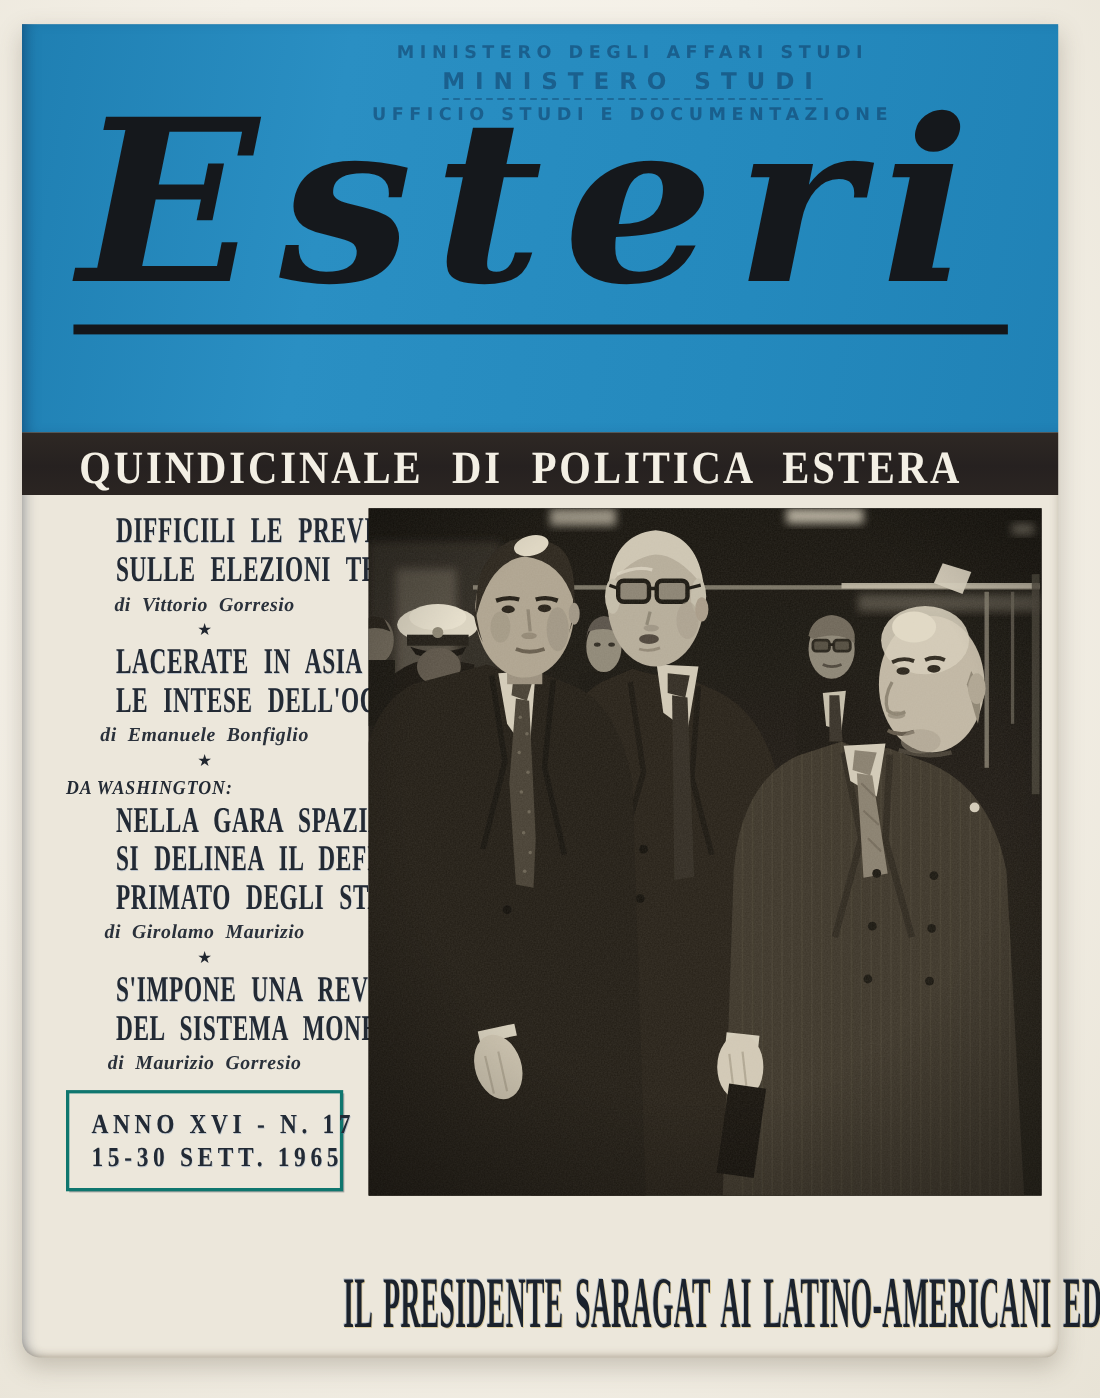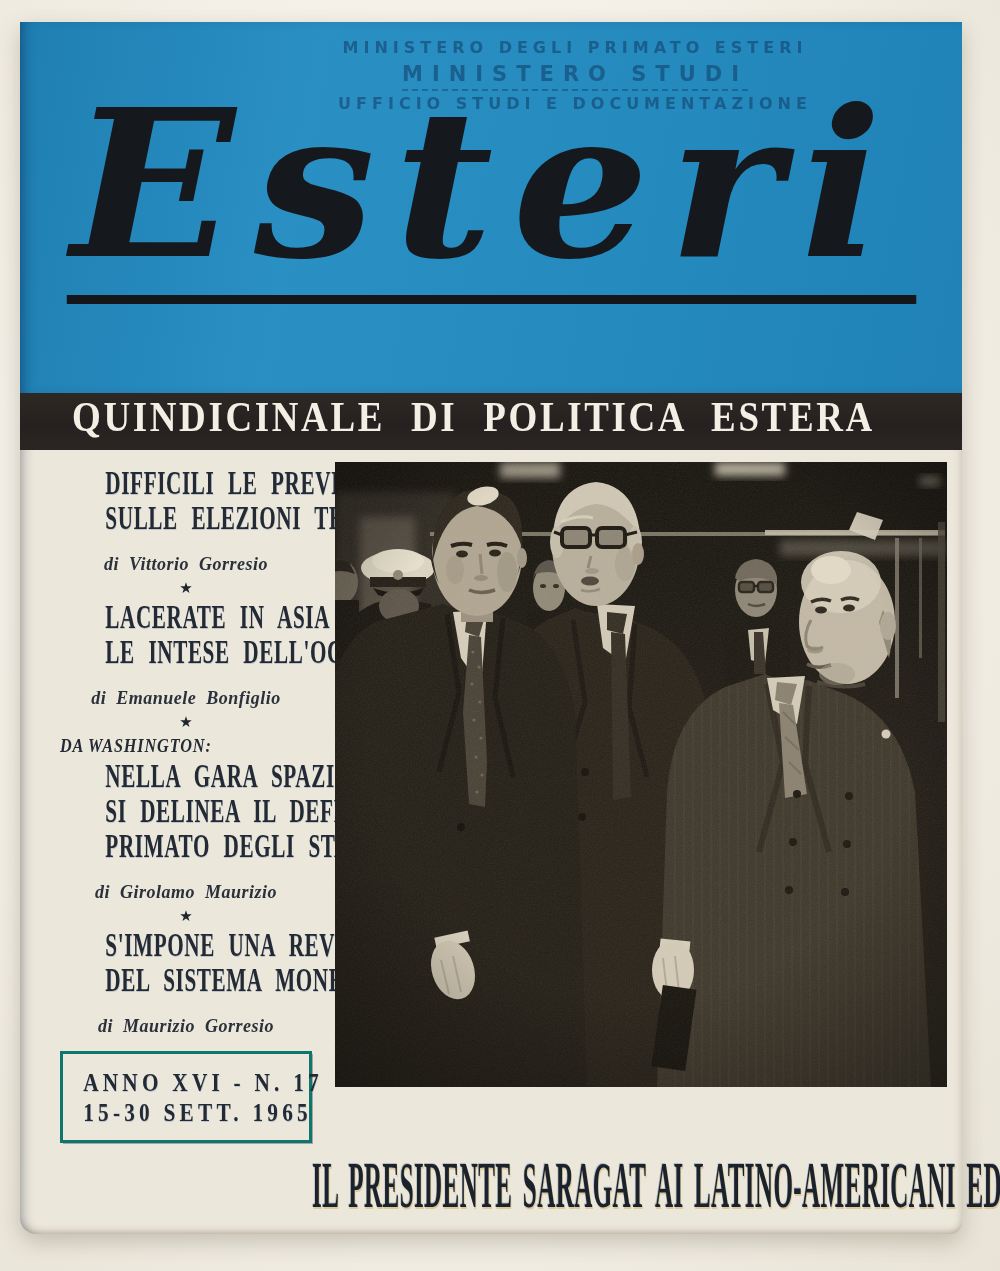--- a/index.html
+++ b/index.html
@@ -37,40 +37,40 @@
     font-size:205px;line-height:1.02;letter-spacing:18px;
     color:#15181c;
     padding:0 14px 6px 4px;
     border-bottom:9px solid #14161a;
     transform:scaleX(1.05);transform-origin:center top;
   }
   
   .tagline-bar{
     position:absolute;left:0;right:0;top:371px;height:57px;
     background:linear-gradient(180deg,#2e2824 0%, #262120 55%, #2b2522 100%);
-    display:flex;align-items:flex-start;padding-left:52px;box-sizing:border-box;
+    display:flex;align-items:flex-end;padding-left:52px;box-sizing:border-box;
   }
   .tagline-text{
     font-family:"Liberation Serif", serif;font-weight:bold;font-size:42px;
     letter-spacing:3px;word-spacing:16px;color:#f3efe4;white-space:nowrap;
     transform:scaleX(.88);transform-origin:left center;
   }
   
   .left-col{
     position:absolute;left:40px;top:444px;width:252px;text-align:center;color:#232a34;
   }
   .art-title{transform:scaleX(.64);transform-origin:center top;}
   .art-line{
     display:block;font-weight:bold;font-size:33px;line-height:35px;
     letter-spacing:1px;word-spacing:12px;white-space:nowrap;
     text-shadow:.6px .6px 0 rgba(80,115,165,.3);
   }
   .byline{
     font-weight:bold;font-style:italic;font-size:18px;letter-spacing:.5px;
-    word-spacing:5px;margin-top:18px;color:#2a313b;
+    word-spacing:5px;margin-top:3px;color:#2a313b;
   }
   .star{font-size:15px;color:#20262f;margin:6px 0 4px;line-height:15px;}
   .kicker{
     text-align:left;font-weight:bold;font-style:italic;font-size:18px;
     letter-spacing:1px;margin:6px 0 2px;color:#232a34;
     transform:scaleX(.9);transform-origin:left center;white-space:nowrap;
   }
   .issue-box{
     margin-top:14px;border:3px solid #0f766e;padding:14px 2px 12px;
     box-shadow:2px 2px 0 -1px rgba(39,46,56,.35);
@@ -98,21 +98,21 @@
   }
 </style>
 </head>
 <body>
 
 <div class="page">
 
   <div class="blue-block">
     <div class="stamp">
       <div class="stamp-inner">
-        <div class="stamp-sm">MINISTERO DEGLI PRIMATO ESTERI</div>
+        <div class="stamp-sm">MINISTERO DEGLI AFFARI STUDI</div>
         <div class="stamp-lg"><span>MINISTERO STUDI</span></div>
         <div class="stamp-sm">UFFICIO STUDI E DOCUMENTAZIONE</div>
       </div>
     </div>
     <div class="logo-wrap">
       <div class="logo">Esteri</div>
     </div>
   </div>
 
   <div class="tagline-bar">

